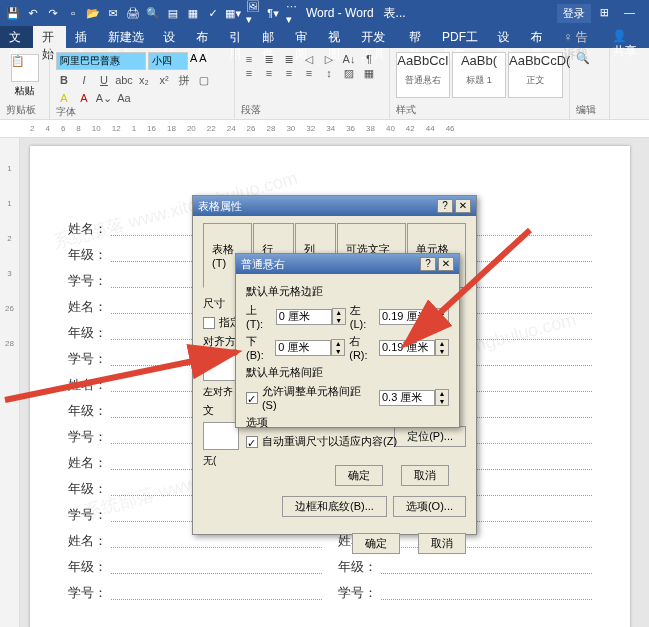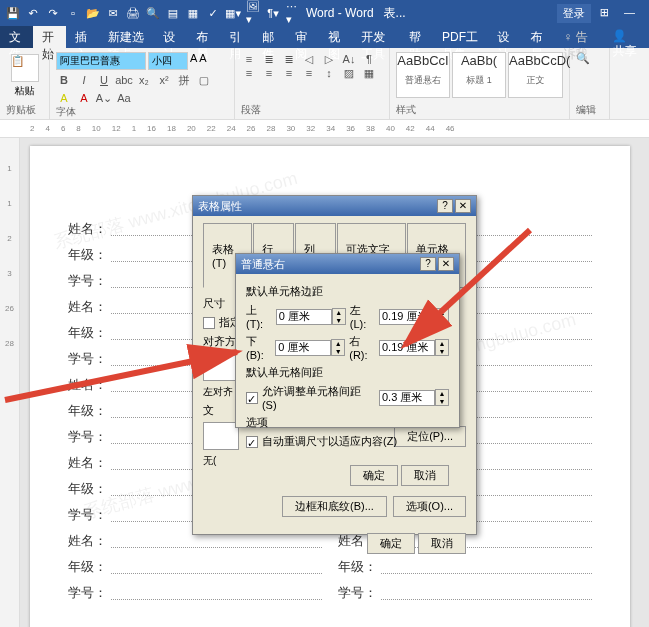--- a/index.html
+++ b/index.html
@@ -47,21 +47,21 @@
 .dlg-title .q{width:16px;height:14px;background:#ece9d8;border:1px solid #888;color:#000;text-align:center;line-height:12px;font-size:10px;margin-left:2px}
 .dlg-body{padding:6px 10px}
 .dlg-tabs{display:flex;gap:1px;border-bottom:1px solid #999;margin-bottom:8px}
 .dlg-tab{padding:18px 8px;border:1px solid #999;background:#ece9d8;font-size:11px;position:relative;top:1px}
 .dlg-tab.act{background:#ece9d8;border-bottom:1px solid #ece9d8}
 .sect{font-size:11px;margin:4px 0}
 .row{display:flex;align-items:center;gap:4px;margin:4px 0;font-size:11px}
 .chk{width:12px;height:12px;border:1px solid #888;background:#fff}
 .ico-box{width:36px;height:28px;border:1px solid #999;background:#fff;display:inline-block}
 .btn{border:1px solid #999;background:#ece9d8;padding:2px 12px;font-size:11px;cursor:pointer}
-.dlg-foot{display:flex;justify-content:flex-end;gap:3px;padding:6px 10px}
+.dlg-foot{display:flex;justify-content:flex-end;gap:18px;padding:6px 10px}
 .dlg2{left:235px;top:253px;width:225px;height:175px}
 .spin{display:flex;align-items:center}
 .spin input{width:56px;border:1px solid #999;padding:1px 2px;font-size:11px}
 .spin .ar{width:14px;height:17px;border:1px solid #999;background:#ece9d8;font-size:7px;display:flex;flex-direction:column}
 .spin .ar span{flex:1;text-align:center;line-height:7px}
 .hl{border:2px solid #c43;background:#fff}
 .arrow-svg{position:absolute;left:0;top:0;width:649px;height:627px;pointer-events:none;z-index:50}
 </style>
 </head>
 <body>

